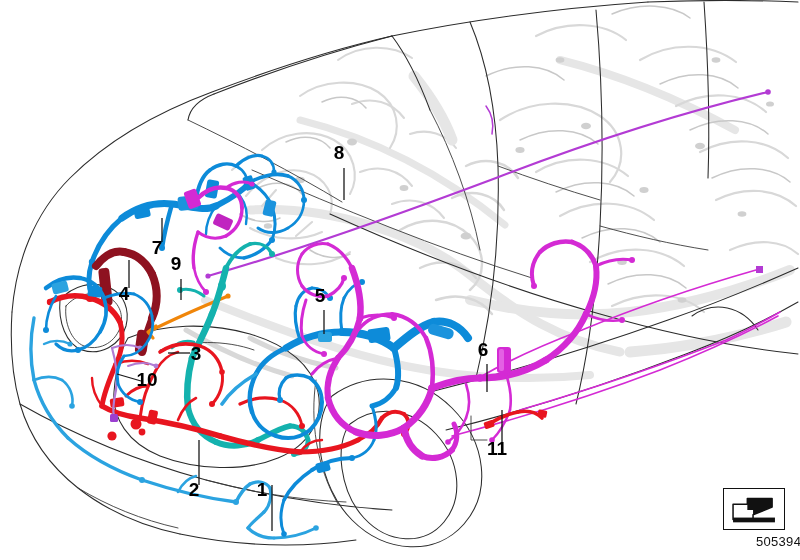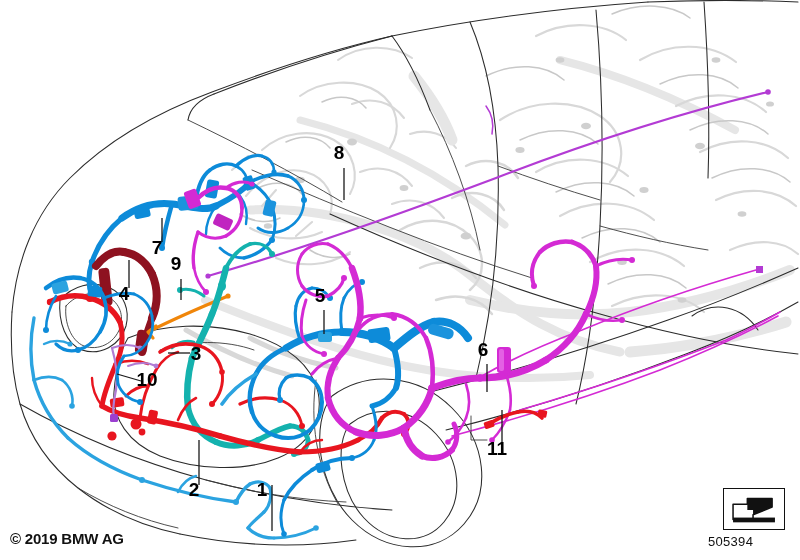--- a/index.html
+++ b/index.html
@@ -78,21 +78,21 @@
     top: 530px;
     font-family: "Liberation Sans", sans-serif;
     font-size: 15px;
     font-weight: bold;
     color: #111111;
     letter-spacing: -0.2px;
     white-space: nowrap;
   }
   #diagram-id {
     position: absolute;
-    left: 708px;
+    left: 756px;
     top: 534px;
     font-family: "Liberation Sans", sans-serif;
     font-size: 13px;
     color: #111111;
     letter-spacing: 0.3px;
   }
   #zoom-badge {
     position: absolute;
     left: 723px;
     top: 488px;
@@ -589,17 +589,16 @@
   </svg>
 
   <div id="zoom-badge">
     <svg viewBox="0 0 62 42" width="60" height="40">
       <polygon points="9,16 24,16 24,10 50,10 50,19 30,27 30,32 9,32" fill="#ffffff" stroke="#111111" stroke-width="1.6" stroke-linejoin="round"></polygon>
       <polygon points="24,10 50,10 50,19 30,27 30,22 24,22" fill="#111111"></polygon>
       <rect x="9" y="30" width="44" height="5" fill="#111111"></rect>
     </svg>
   </div>
 
-  <div id="footer-copyright">© 2019 BMW AG</div>
 
   <div id="diagram-id">505394</div>
 
 </div>
 
 </body></html>

